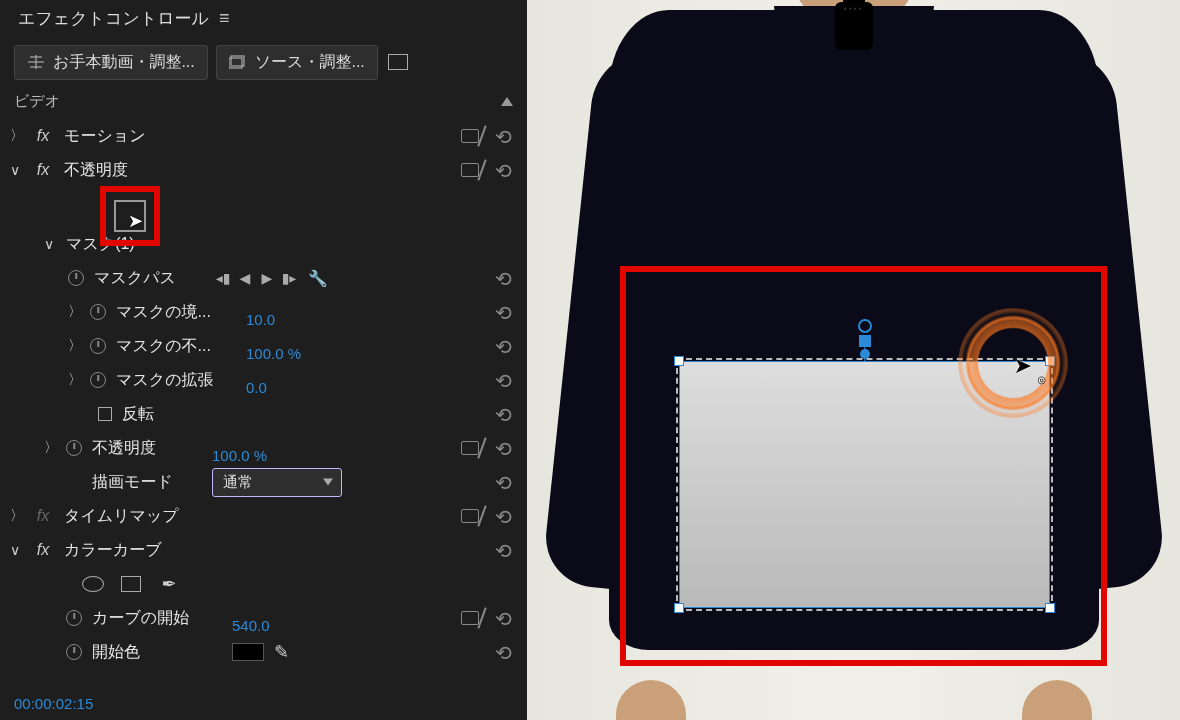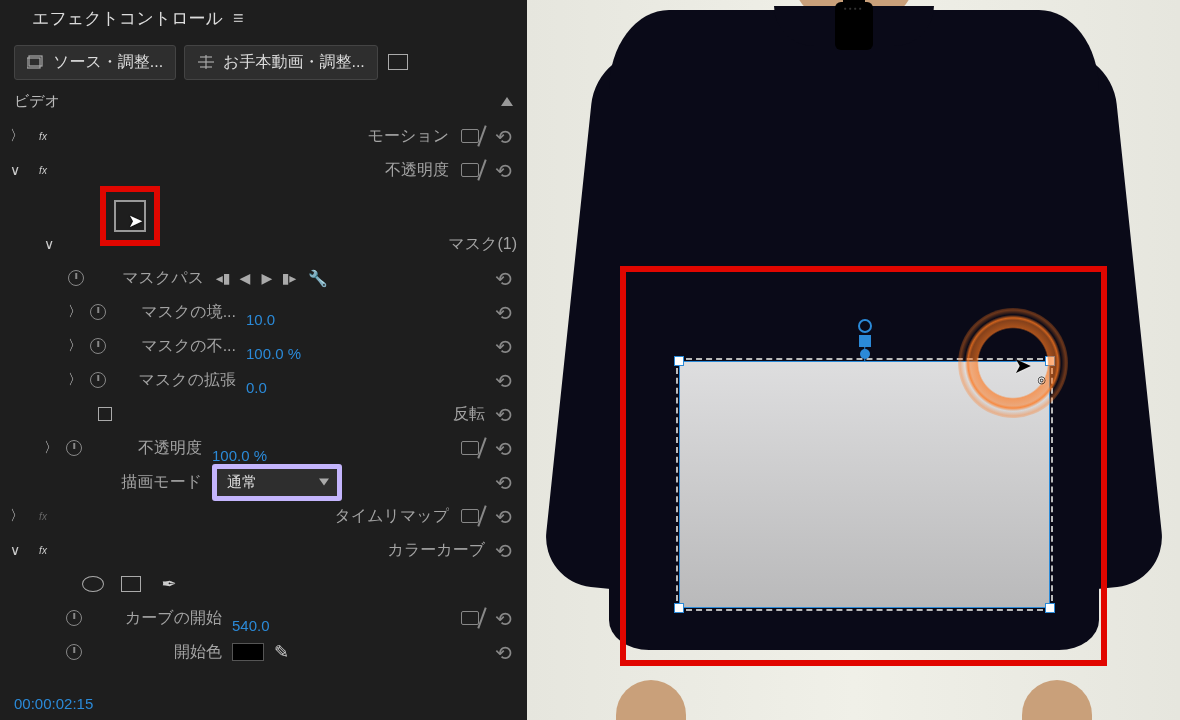--- a/index.html
+++ b/index.html
@@ -1,36 +1,36 @@
 <!DOCTYPE html>
 <html><head>
 <meta charset="utf-8">
 <style>
   * { box-sizing: border-box; margin: 0; padding: 0; font-family: "Hiragino Sans", "Meiryo", sans-serif; }
   body { width: 1180px; height: 720px; background: #fff; overflow: hidden; display: flex; }
   .panel { width: 527px; height: 720px; background: #1e1e1e; color: #ccc; font-size: 16px; position: relative; }
   .preview { width: 653px; height: 720px; background: #ebebe3; position: relative; overflow: hidden; }
 
-  .tabs { height: 36px; display: flex; align-items: center; gap: 18px; padding: 0 32px; color: #ddd; font-size: 17px; }
+  .tabs { height: 36px; display: flex; align-items: center; gap: 18px; padding: 0 18px; color: #ddd; font-size: 17px; }
   .tabs .title { display: flex; align-items: center; gap: 10px; }
   .menu-ico { font-size: 18px; color: #bbb; }
 
   .clips { height: 52px; display: flex; align-items: center; gap: 8px; padding: 0 14px; }
   .clip-btn { background: #2e2e2e; border: 1px solid #444; padding: 6px 12px; color: #ddd; font-size: 16px; border-radius: 3px; display: flex; align-items: center; gap: 8px; }
   .clip-ico { width: 18px; height: 14px; display: inline-block; }
   .panel-ico { width: 20px; height: 16px; border: 1.5px solid #aaa; margin-left: 2px; }
 
   .section-head { padding: 4px 14px 8px; display: flex; justify-content: space-between; align-items: center; color: #bbb; font-size: 15px; }
   .tri-up { width: 0; height: 0; border-left: 6px solid transparent; border-right: 6px solid transparent; border-bottom: 9px solid #999; }
 
   .row { display: flex; align-items: center; height: 34px; padding: 0 10px; gap: 10px; position: relative; }
   .caret { width: 12px; color: #ccc; font-size: 14px; }
-  .fx { width: 22px; height: 18px; display: flex; align-items: center; justify-content: center; font-style: italic; font-size: 10px; color: #ccc; border-radius: 3px; }
+  .fx { width: 22px; height: 18px; display: flex; align-items: center; justify-content: center; font-style: italic; font-size: 16px; color: #ccc; border-radius: 3px; }
   .fx.dim { color: #666; }
-  .label { flex: 1; color: #a3a3a3; white-space: nowrap; overflow: hidden; text-overflow: ellipsis; text-align: right; }
+  .label { flex: 1; color: #e5e5e5; white-space: nowrap; overflow: hidden; text-overflow: ellipsis; }
   .reset { width: 22px; height: 22px; color: #888; font-size: 20px; }
   .stopwatch { width: 16px; height: 16px; border: 1.5px solid #888; border-radius: 50%; position: relative; flex-shrink:0; }
   .stopwatch::after { content:""; position:absolute; left:50%; top:2px; width:1.5px; height:6px; background:#888; transform:translateX(-50%); }
   .val { color: #2b8ad8; font-size: 15px; min-width: 70px; margin-top: 15px; }
   .bypass { width: 26px; height: 22px; color: #888; position: relative; }
   .bypass::before { content:""; position:absolute; left:2px; top:4px; width:16px; height:12px; border:1.5px solid #888; border-radius:2px; }
   .bypass::after { content:""; position:absolute; right:2px; top:0; width:2px; height:22px; background:#888; transform:rotate(20deg); }
 
   .mask-icons { display:flex; gap:12px; margin-left:70px; }
   .shape { width:26px; height:22px; display:flex; align-items:center; justify-content:center; }
@@ -41,21 +41,21 @@
   .redbox { position:absolute; border:6px solid #e10600; }
   .rb1 { top:186px; left:100px; width:60px; height:60px; z-index:10; }
   .rb1 .rect-in { position:absolute; inset:8px; border:2px solid #999; }
   .cursor-sm { position:absolute; font-size:18px; color:#fff; filter: drop-shadow(0 0 1px #000); }
 
   .kf-ctrl { display:flex; gap:4px; align-items:center; }
   .kf-ctrl span { width:18px; text-align:center; color:#aaa; font-size:14px; }
   .wrench { color:#aaa; font-size:16px; }
 
   .checkbox { width:14px; height:14px; border:1.5px solid #aaa; }
-  .select { background:#2e2e2e; border:5px solid #c4b5fd; padding:4px 26px 4px 10px; color:#ddd; font-size:15px; border-radius:3px; position:relative; min-width:130px; }
+  .select { background:#2e2e2e; border:1px solid #c4b5fd; padding:4px 26px 4px 10px; color:#ddd; font-size:15px; border-radius:3px; position:relative; min-width:130px; }
   .select::after { content:""; position:absolute; right:8px; top:50%; width:0; height:0; border-left:5px solid transparent; border-right:5px solid transparent; border-top:7px solid #aaa; transform:translateY(-50%); }
 
   .swatch { width:32px; height:18px; background:#000; border:1px solid #555; }
   .eyedrop { color:#ccc; font-size:18px; }
 
   .timecode { position:absolute; bottom:8px; left:14px; color:#2b8ad8; font-size:15px; }
 
   
   .person { position:absolute; inset:0; }
   .bg { position:absolute; inset:0; background: linear-gradient(to right, #e6e6de 0%, #f0f0e8 50%, #e6e6de 100%); }
@@ -103,36 +103,36 @@
     <div class="title">
       <span>エフェクトコントロール</span>
       <span class="menu-ico">≡</span>
     </div>
   </div>
 
   <div class="clips">
     <div class="clip-btn">
       <span class="clip-ico">
         <svg viewBox="0 0 18 14">
-            <rect x="0" y="3" width="13" height="10" fill="none" stroke="#aaa" stroke-width="1.2"></rect>
-            <rect x="2" y="1" width="13" height="10" fill="none" stroke="#aaa" stroke-width="1.2"></rect>
-          </svg>
-      </span>
-      <span>ソース・調整...</span>
-    </div>
-    <div class="clip-btn">
-      <span class="clip-ico">
-        <svg viewBox="0 0 18 14">
             <line x1="3" y1="2" x2="15" y2="2" stroke="#aaa" stroke-width="1.2"></line>
             <line x1="1" y1="7" x2="17" y2="7" stroke="#aaa" stroke-width="1.2"></line>
             <line x1="3" y1="12" x2="15" y2="12" stroke="#aaa" stroke-width="1.2"></line>
             <line x1="9" y1="0" x2="9" y2="14" stroke="#aaa" stroke-width="1.2"></line>
           </svg>
       </span>
       <span>お手本動画・調整...</span>
+    </div>
+    <div class="clip-btn">
+      <span class="clip-ico">
+        <svg viewBox="0 0 18 14">
+            <rect x="0" y="3" width="13" height="10" fill="none" stroke="#aaa" stroke-width="1.2"></rect>
+            <rect x="2" y="1" width="13" height="10" fill="none" stroke="#aaa" stroke-width="1.2"></rect>
+          </svg>
+      </span>
+      <span>ソース・調整...</span>
     </div>
     <div class="panel-ico"></div>
   </div>
 
   <div class="section-head">
     <span>ビデオ</span>
     <span class="tri-up"></span>
   </div>
 
   <div class="row ind0">

